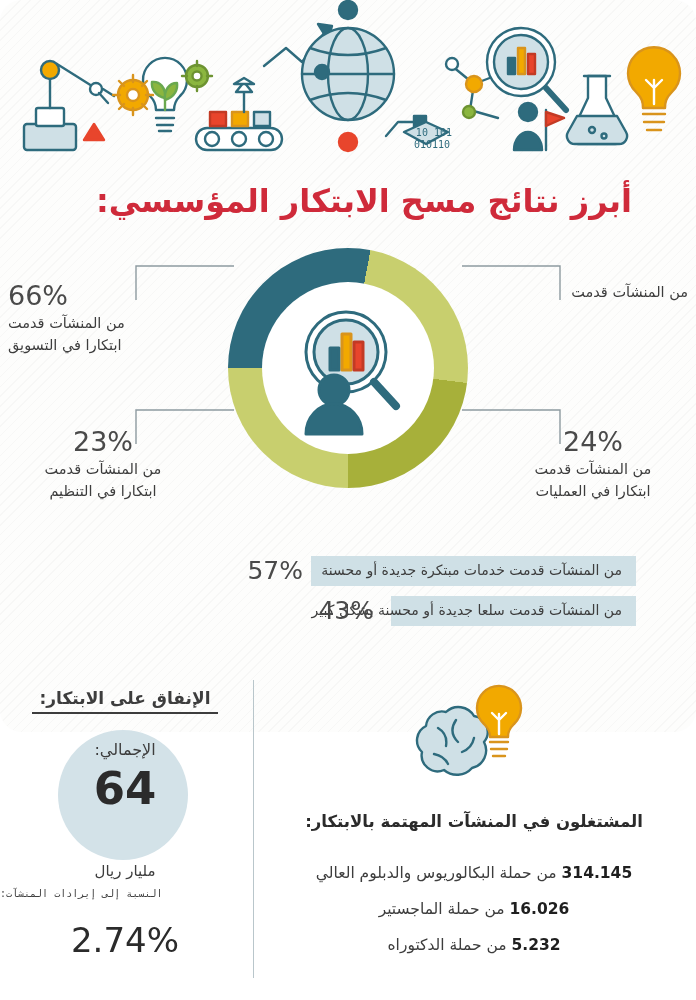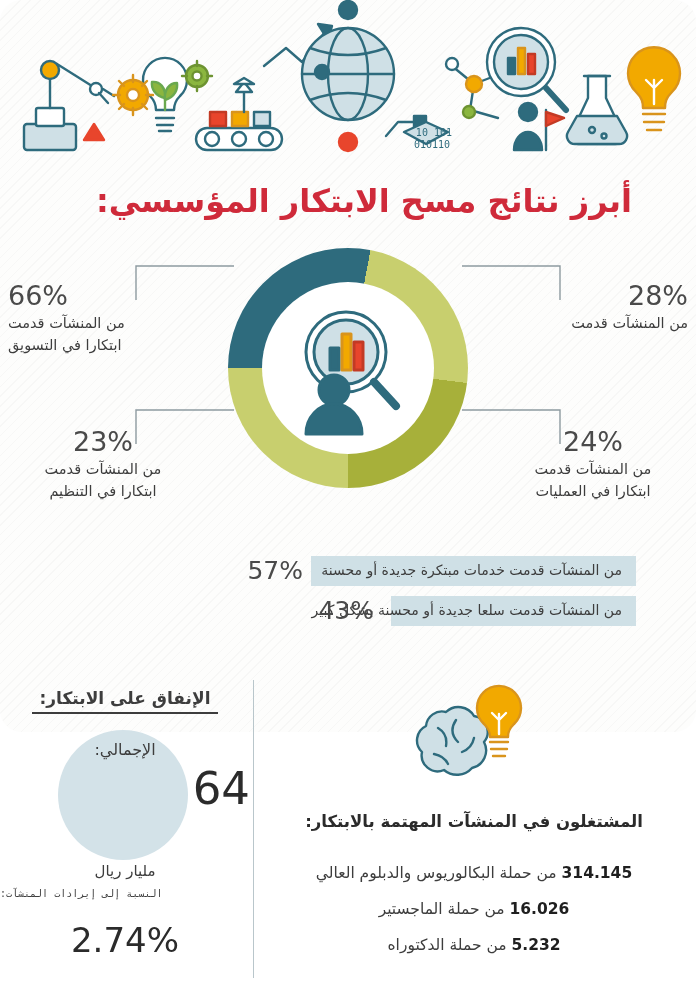--- a/index.html
+++ b/index.html
@@ -152,23 +152,23 @@
     position: absolute;
     top: 740px; left: 0; width: 250px;
     text-align: center;
     font-size: 16px;
     font-weight: normal;
     color: #3d3d3d;
   }
   .total-value {
     position: absolute;
     top: 766px; left: 0; width: 250px;
-    text-align: right;
+    text-align: center;
     font-size: 45px;
-    font-weight: normal;
+    font-weight: bold;
     color: #2b2b2b;
     line-height: 1;
   }
   .total-unit {
     position: absolute;
     top: 862px; left: 0; width: 250px;
     text-align: center;
     font-size: 15px;
     color: #3d3d3d;
   }
@@ -366,21 +366,20 @@
   <svg class="connector" style="top:248px; left:0; width:696px; height:250px;">
     <g fill="none" stroke="#8d9aa0" stroke-width="1.4">
       <path d="M462 18 H560 V52"></path>
       <path d="M234 18 H136 V52"></path>
       <path d="M462 162 H560 V196"></path>
       <path d="M234 162 H136 V196"></path>
     </g>
   </svg>
 
   <div class="stat" id="stat-products">
-    <div class="pct">28%</div>
     <div class="desc">
       <div>من المنشآت قدمت</div>
     </div>
   </div>
 
   <div class="stat" id="stat-marketing">
     <div class="pct">66%</div>
     <div class="desc">
       <div>من المنشآت قدمت</div>
       <div>ابتكارا في التسويق</div>

